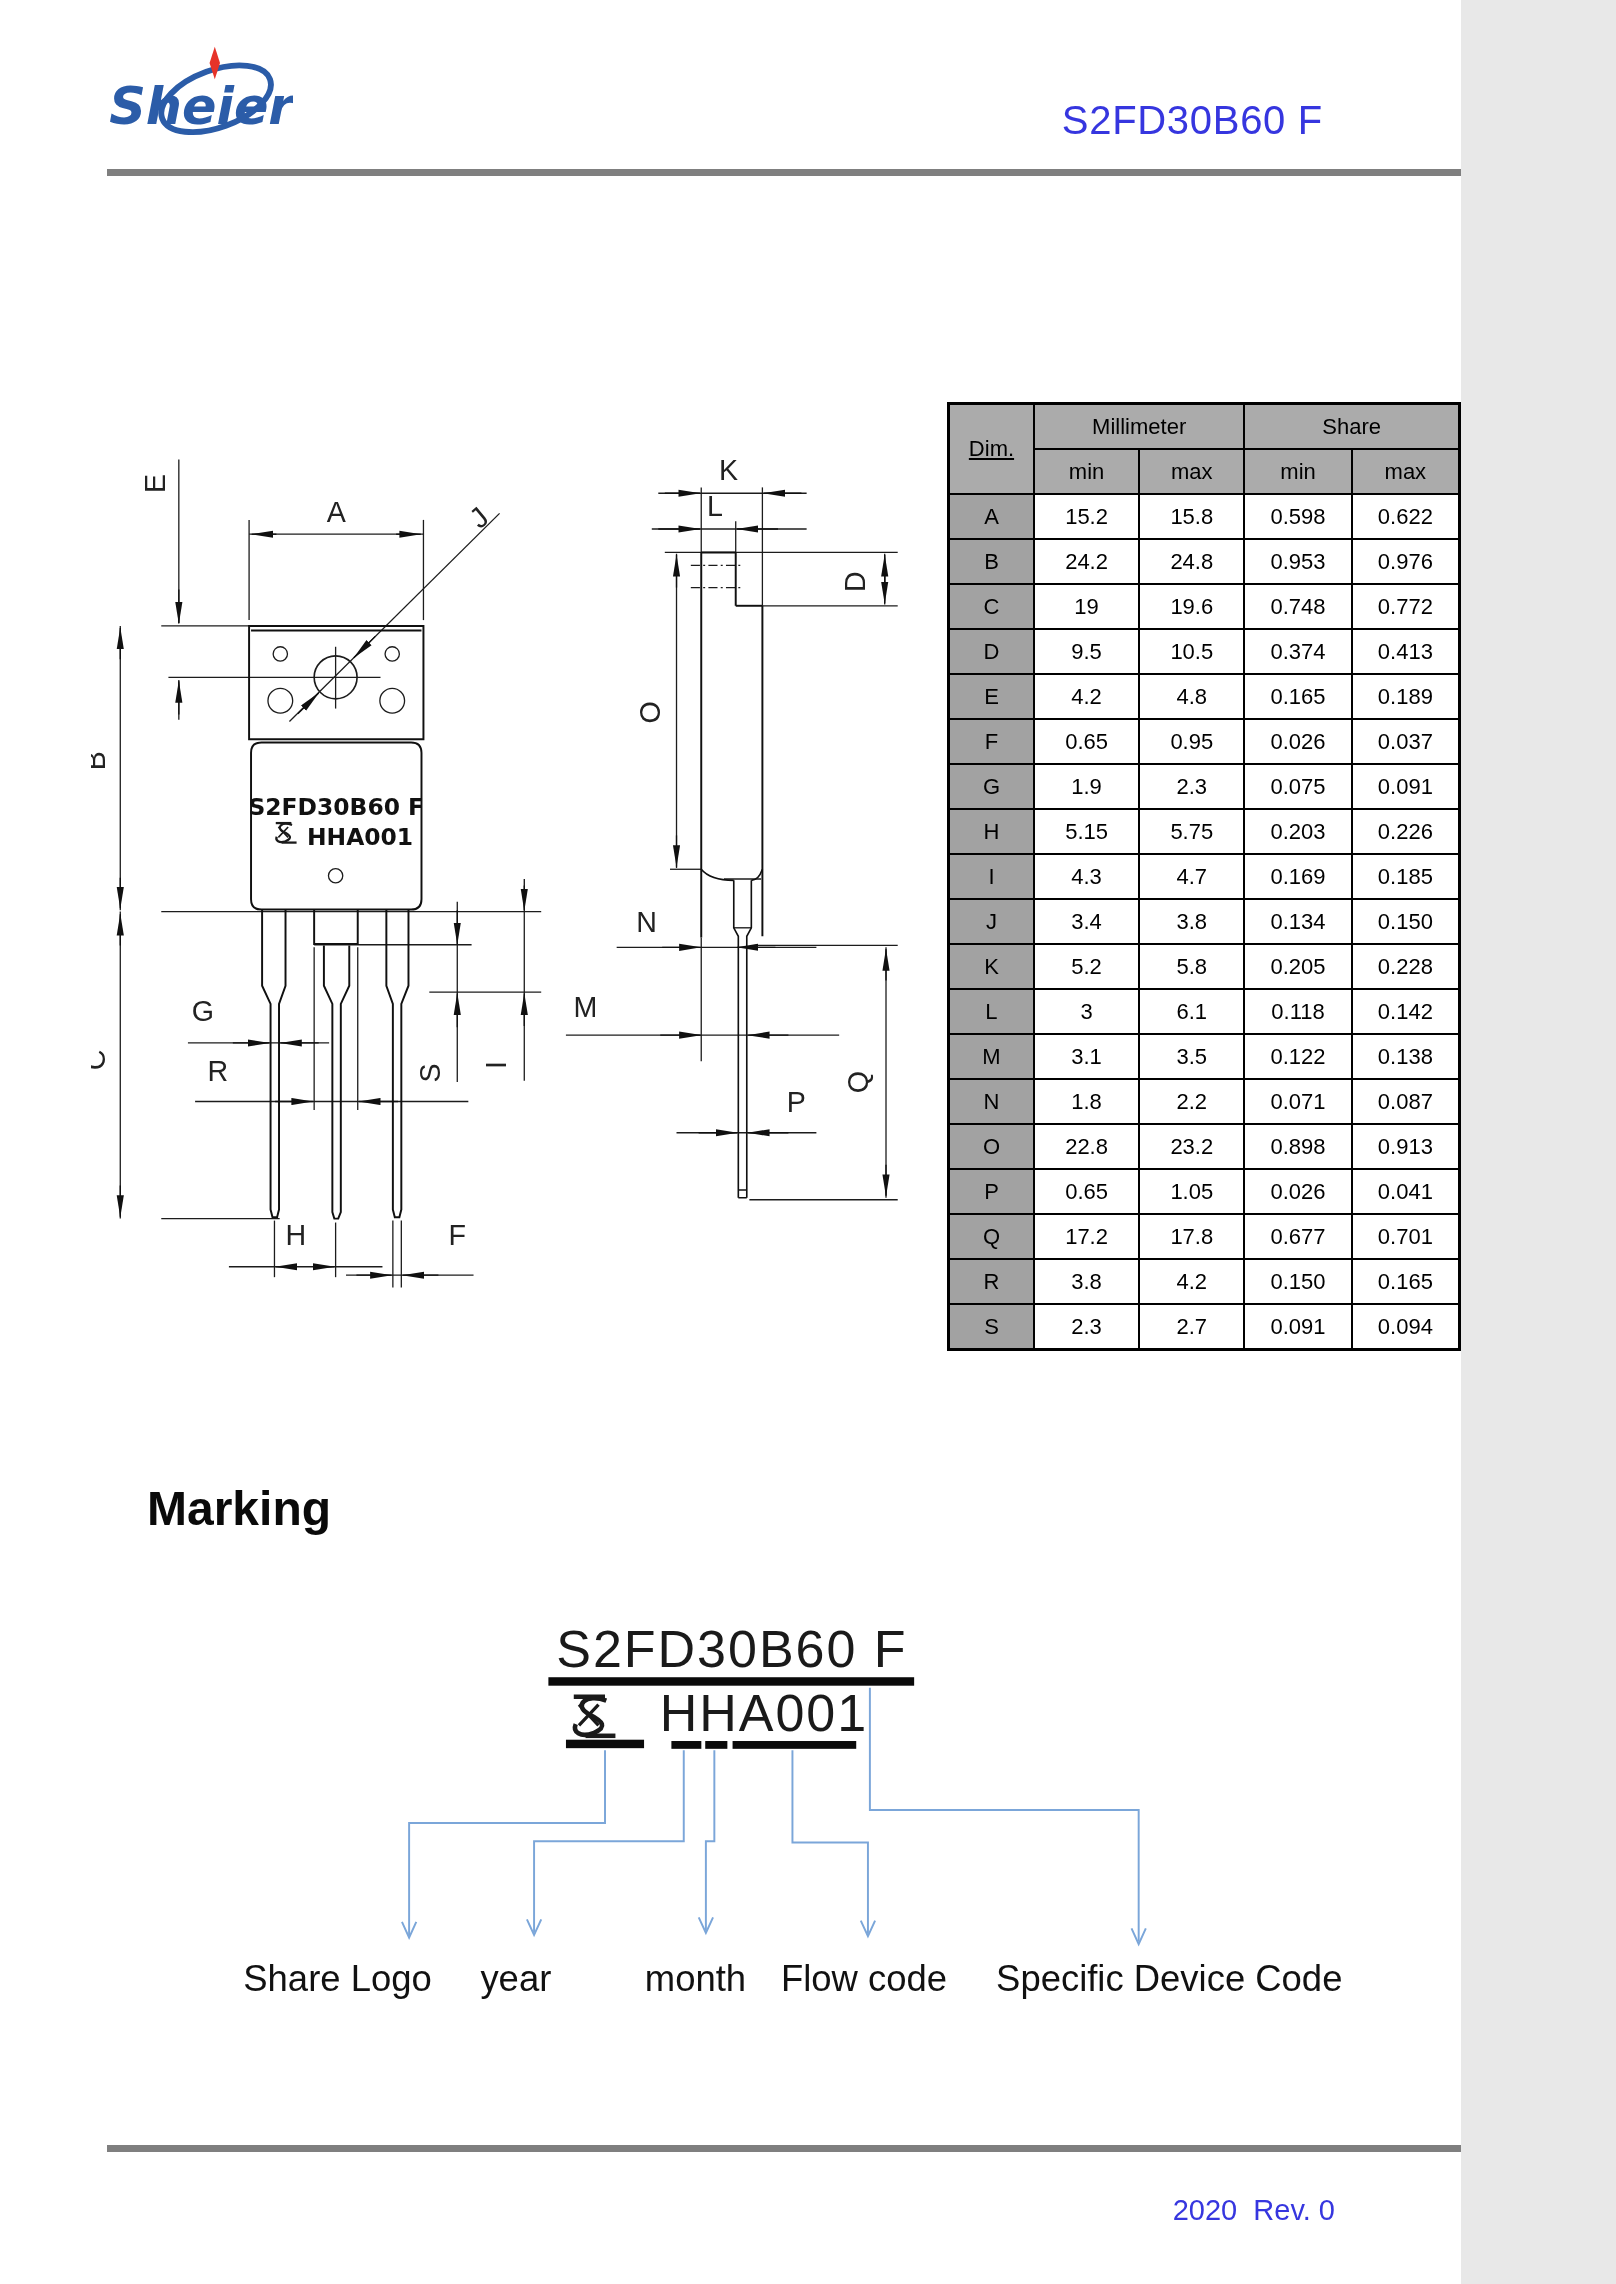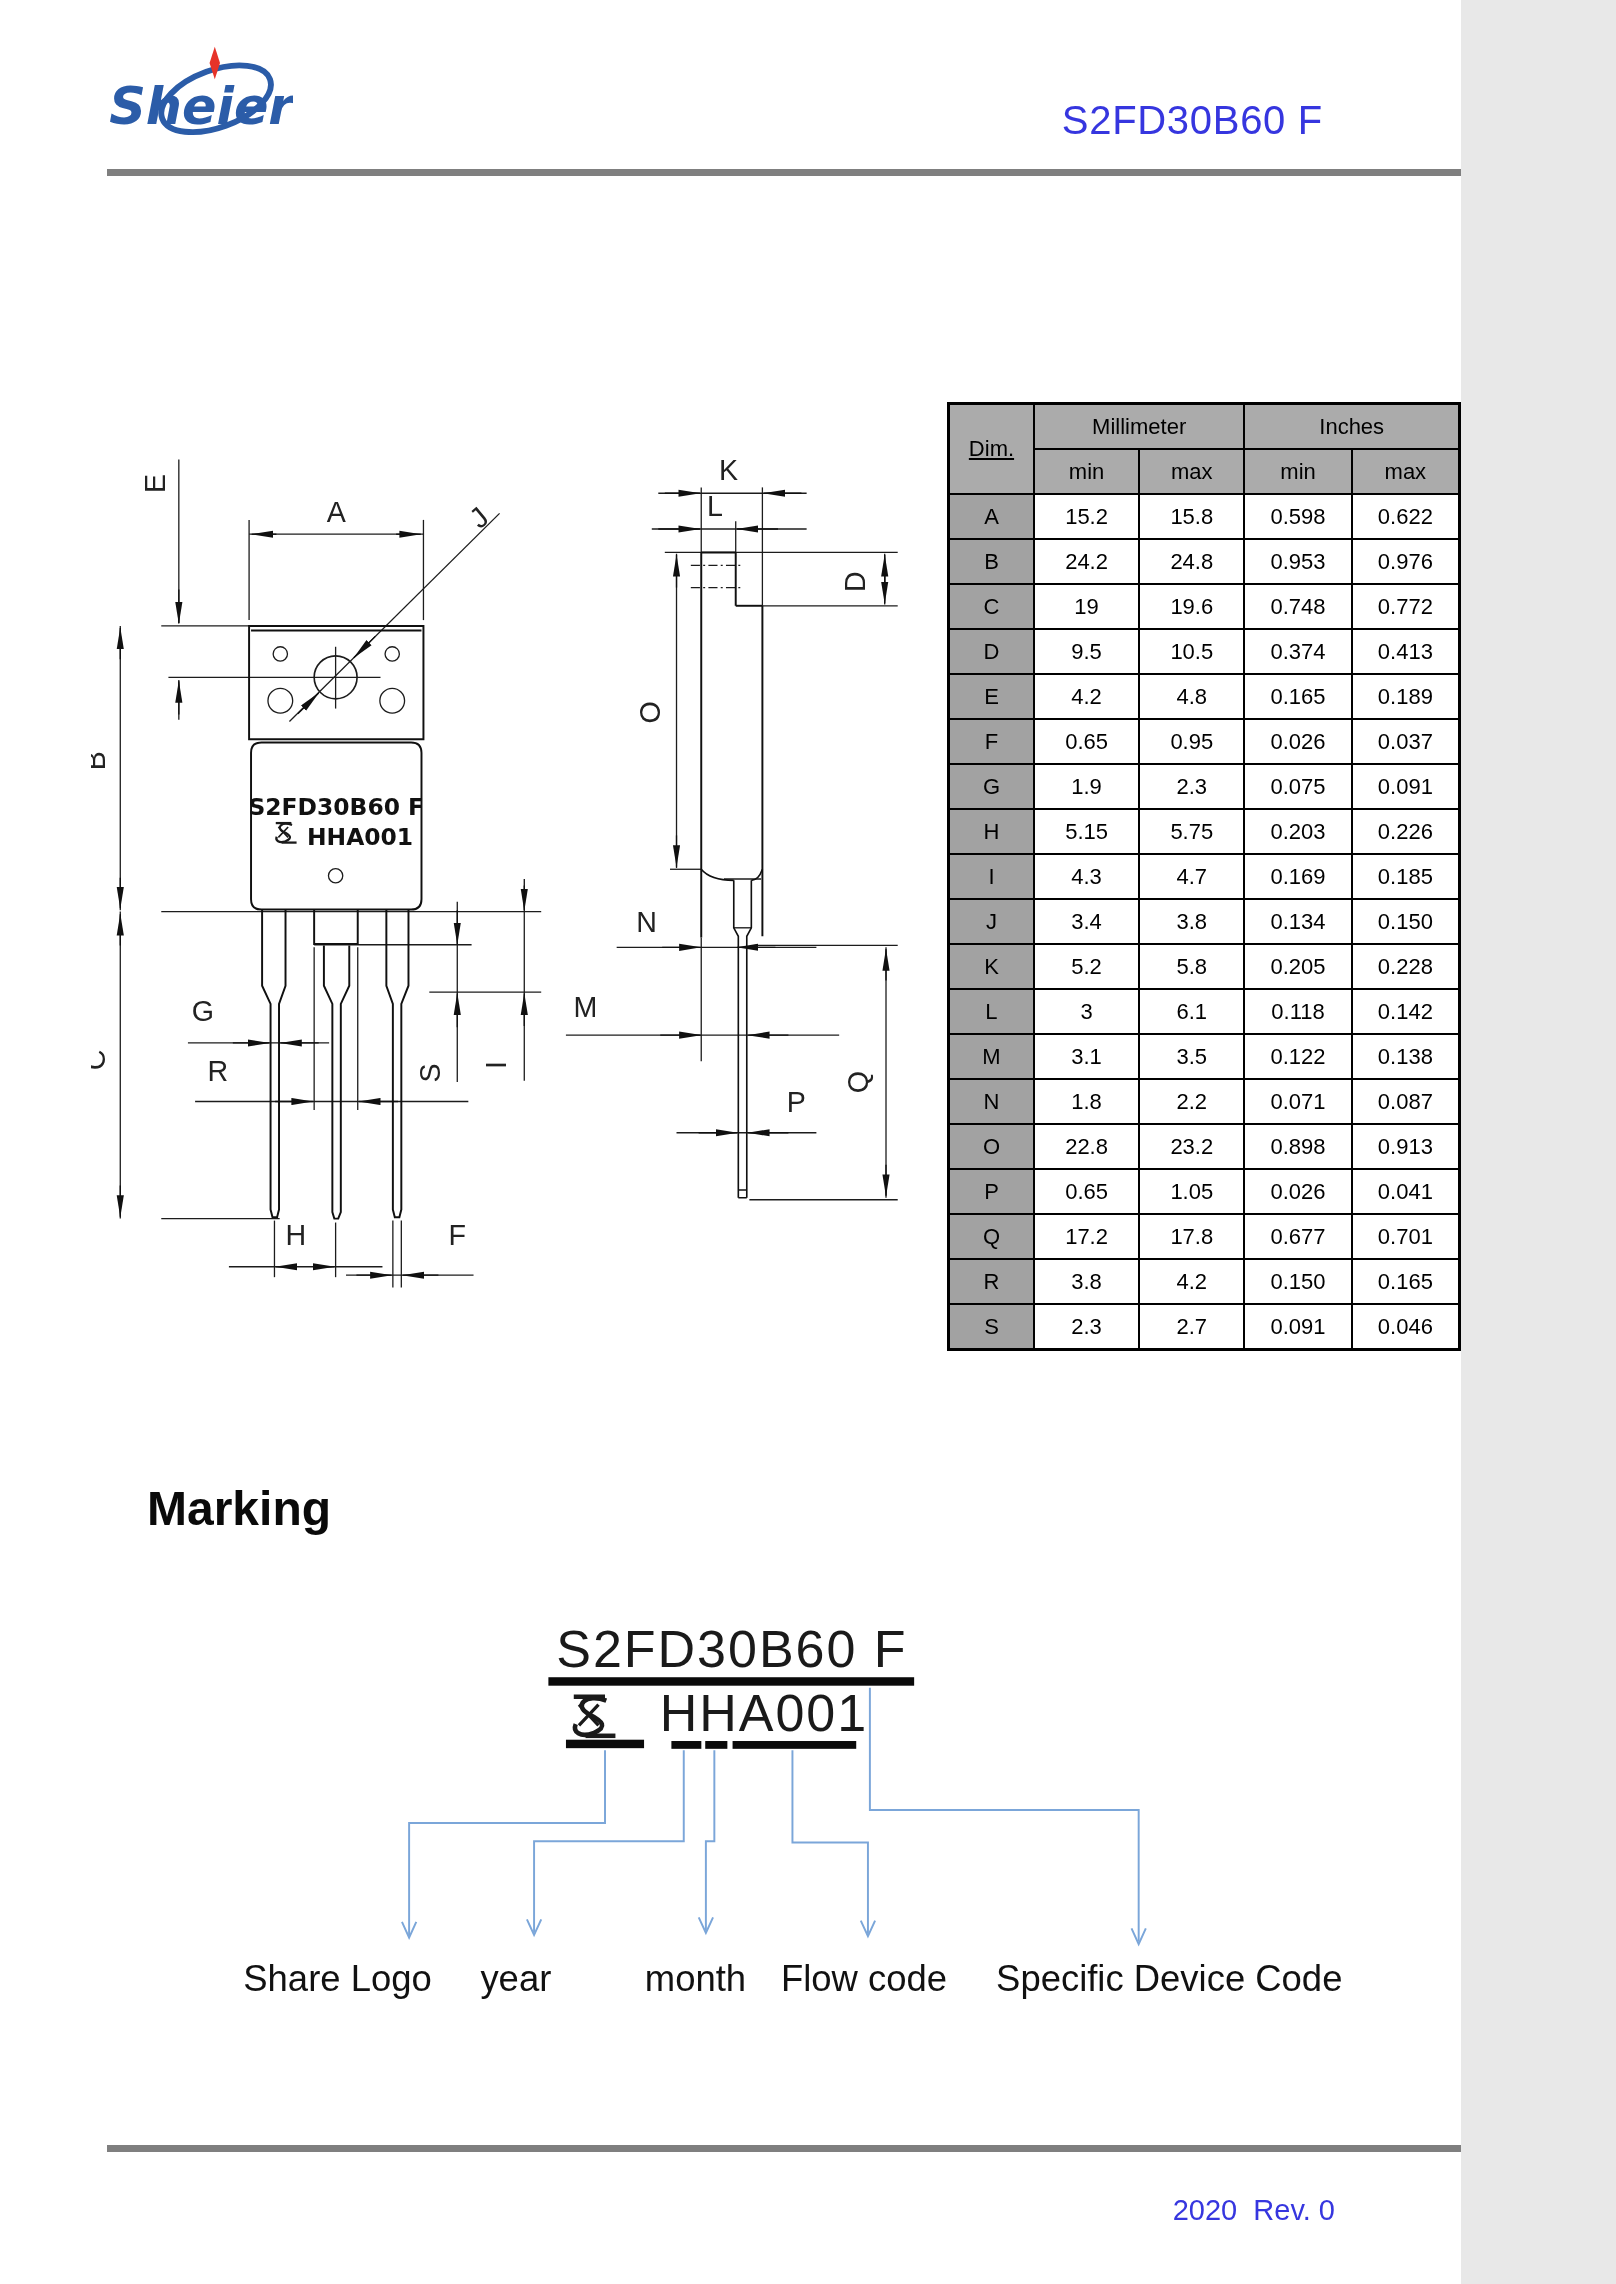--- a/index.html
+++ b/index.html
@@ -228,21 +228,21 @@
         <text class="dimlbl" x="1334" y="1662" text-anchor="middle" transform="rotate(-90 1334 1662)">Q</text>
       </g>
     </g>
   </svg>
 
   <table class="dims">
     <thead>
       <tr>
         <th class="gray" rowspan="2" style="width:94px;text-decoration:underline;">Dim.</th>
         <th class="gray" colspan="2">Millimeter</th>
-        <th class="gray" colspan="2">Inches</th>
+        <th class="gray" colspan="2">Share</th>
       </tr>
       <tr>
         <th class="gray" style="width:120px;">min</th>
         <th class="gray" style="width:120px;">max</th>
         <th class="gray" style="width:120px;">min</th>
         <th class="gray" style="width:120px;">max</th>
       </tr>
     </thead>
     <tbody>
         <tr>
@@ -369,21 +369,21 @@
           <td>3.8</td>
           <td>4.2</td>
           <td>0.150</td>
           <td>0.165</td>
         </tr>
         <tr>
           <th>S</th>
           <td>2.3</td>
           <td>2.7</td>
           <td>0.091</td>
-          <td>0.046</td>
+          <td>0.094</td>
         </tr>
       </tbody>
   </table>
 
   <div class="marking-title">Marking</div>
 
   <svg class="abs" style="left:195px;top:1582px;" width="1204" height="456" viewBox="300 2430 1850 700">
     <text class="bigmark" x="1125" y="2560" text-anchor="middle">S2FD30B60 F</text>
     <rect x="843" y="2576" width="562" height="13" fill="#0a0a0a"></rect>
     <use href="#slogo" transform="translate(878,2598)"></use>

